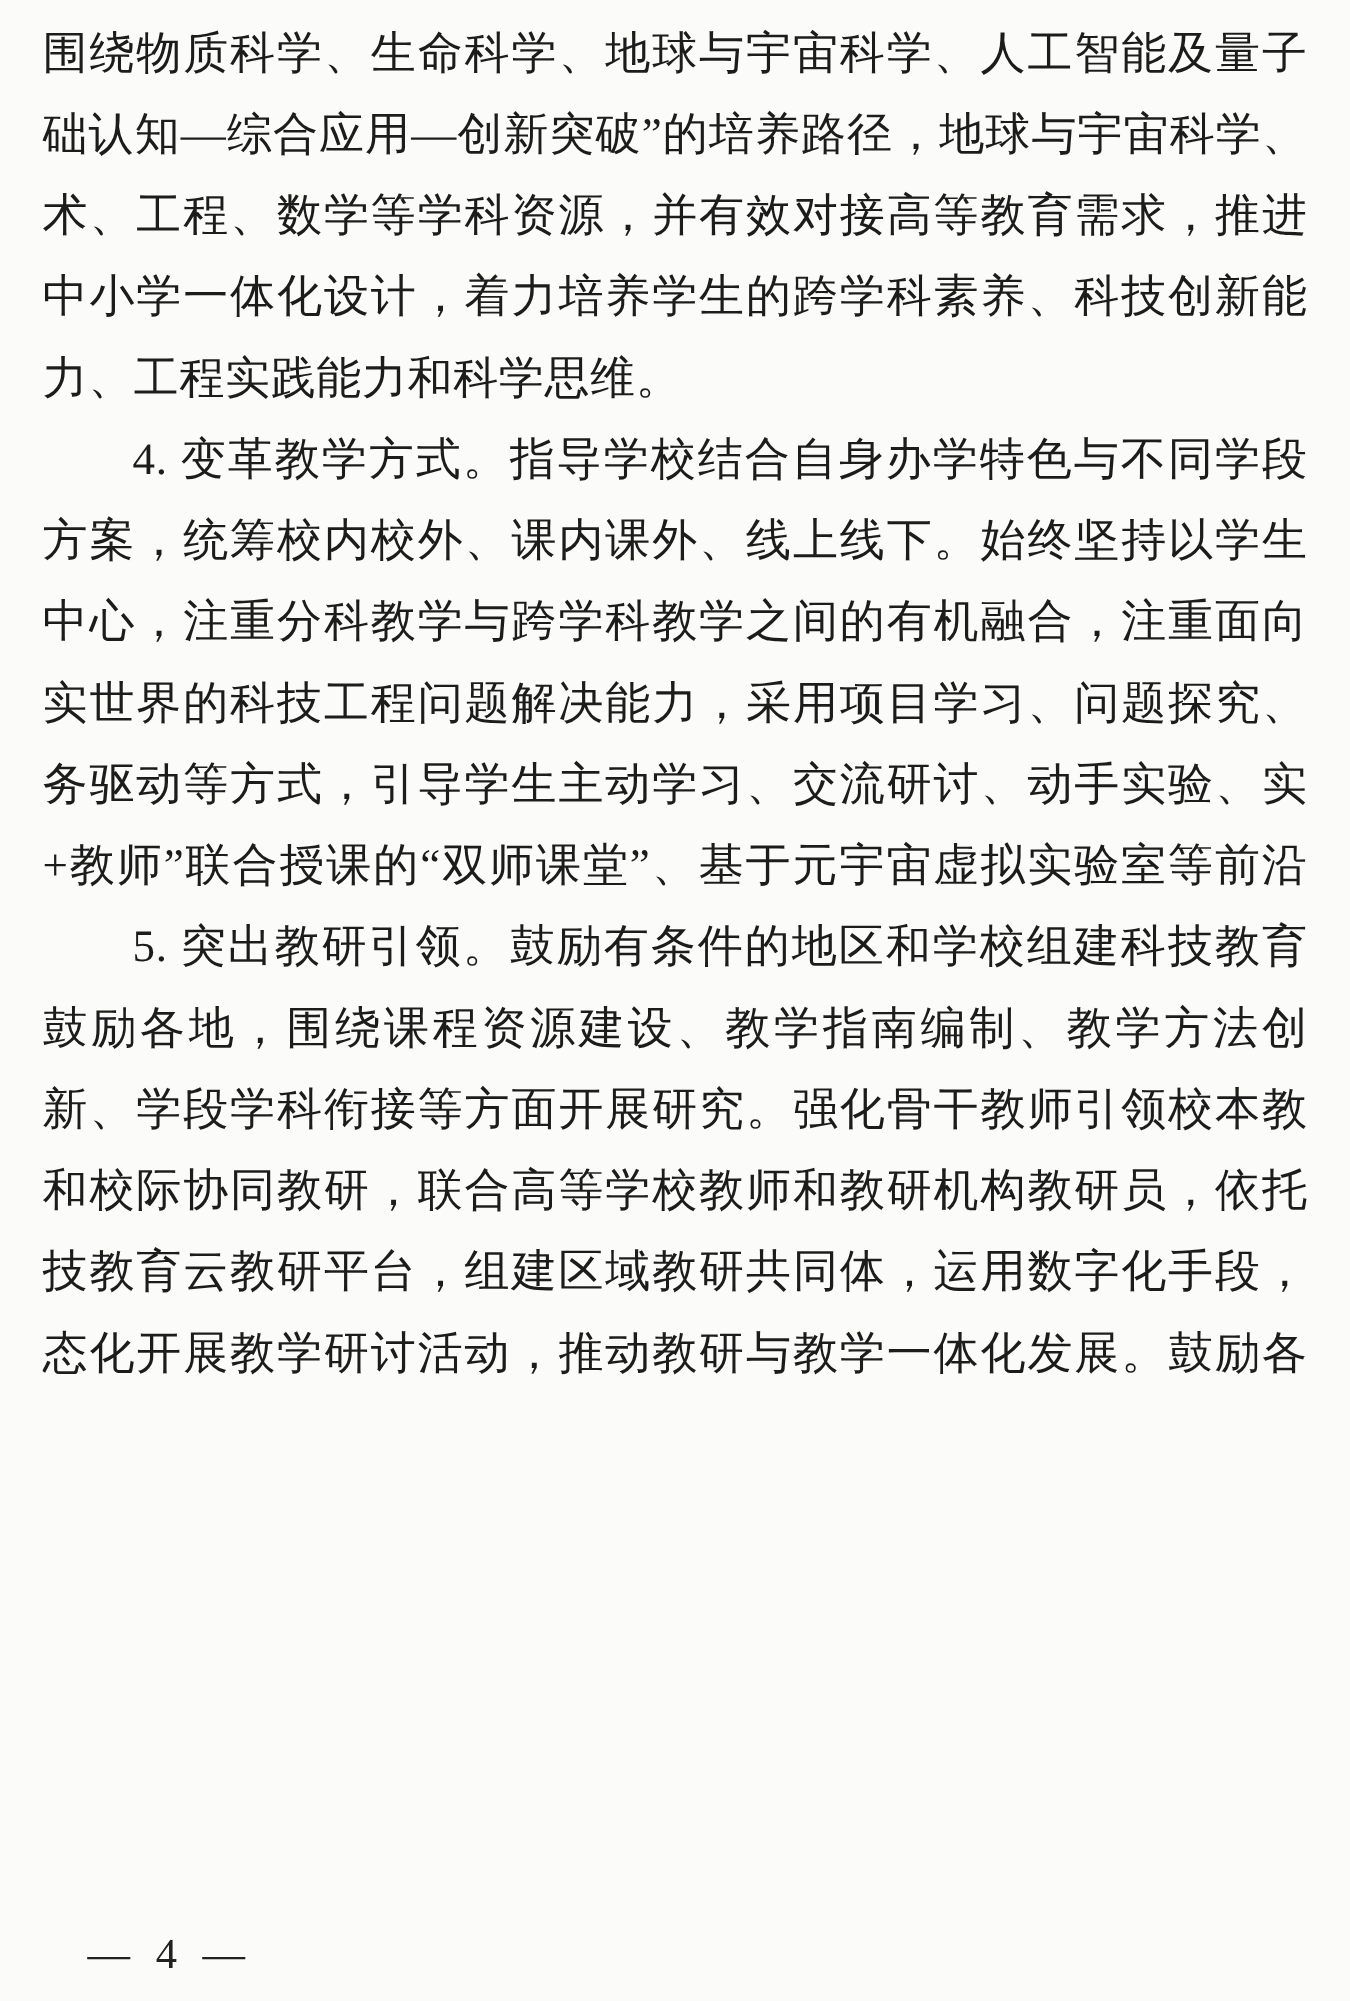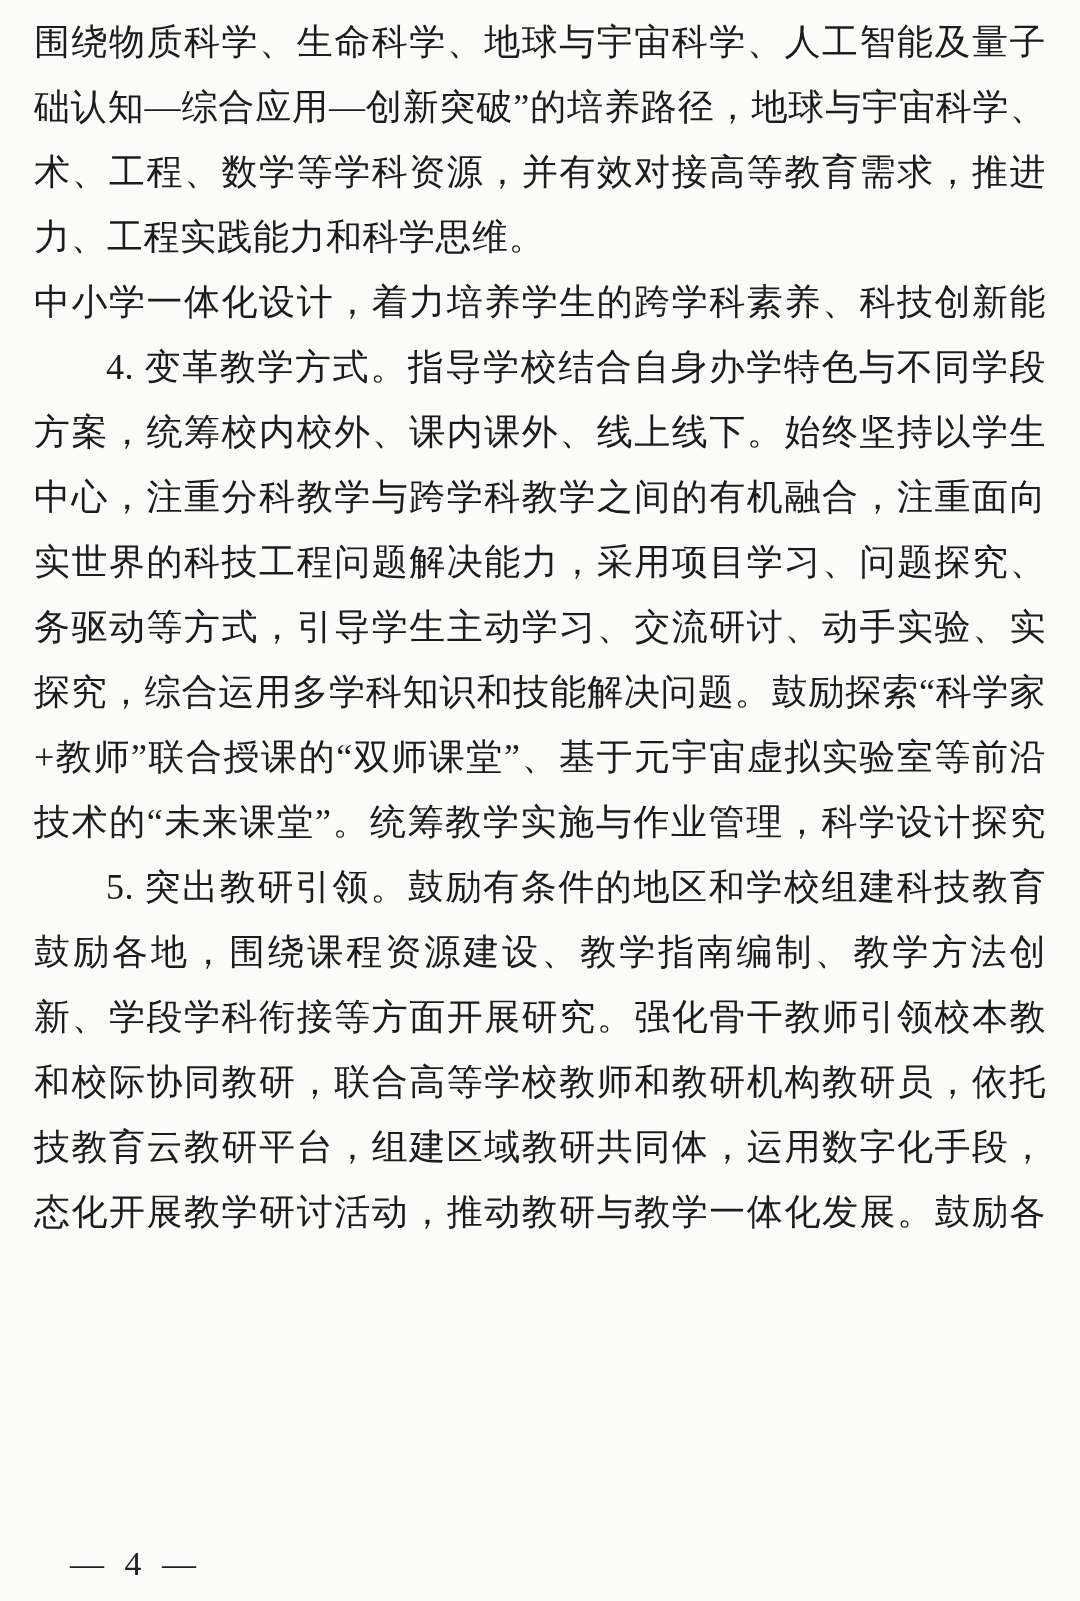--- a/index.html
+++ b/index.html
@@ -51,32 +51,30 @@
   }
 </style>
 </head>
 <body>
 
 <div class="page">
   <div class="doc">
     <div class="line">围绕物质科学、生命科学、地球与宇宙科学、人工智能及量子信</div>
     <div class="line">础认知—综合应用—创新突破”的培养路径，地球与宇宙科学、技</div>
     <div class="line">术、工程、数学等学科资源，并有效对接高等教育需求，推进大</div>
+    <div class="line">中小学一体化设计，着力培养学生的跨学科素养、科技创新能</div>
     <div class="line noj">力、工程实践能力和科学思维。</div>
-    <div class="line">中小学一体化设计，着力培养学生的跨学科素养、科技创新能</div>
     <div class="line indent">
       <span class="lead">4. 变革教学方式。</span><span>指导学校结合自身办学特色与不同学段学</span>
     </div>
     <div class="line">方案，统筹校内校外、课内课外、线上线下。始终坚持以学生为</div>
     <div class="line">中心，注重分科教学与跨学科教学之间的有机融合，注重面向真</div>
     <div class="line">实世界的科技工程问题解决能力，采用项目学习、问题探究、任</div>
     <div class="line">务驱动等方式，引导学生主动学习、交流研讨、动手实验、实践</div>
-    <div class="line">探究，综合运用多学科知识和技能解决问题。鼓励探索“科学家</div>
     <div class="line">+教师”联合授课的“双师课堂”、基于元宇宙虚拟实验室等前沿</div>
-    <div class="line">技术的“未来课堂”。统筹教学实施与作业管理，科学设计探究</div>
     <div class="line indent">
       <span class="lead">5. 突出教研引领。</span><span>鼓励有条件的地区和学校组建科技教育专</span>
     </div>
     <div class="line">鼓励各地，围绕课程资源建设、教学指南编制、教学方法创</div>
     <div class="line">新、学段学科衔接等方面开展研究。强化骨干教师引领校本教研</div>
     <div class="line">和校际协同教研，联合高等学校教师和教研机构教研员，依托科</div>
     <div class="line">技教育云教研平台，组建区域教研共同体，运用数字化手段，常</div>
     <div class="line">态化开展教学研讨活动，推动教研与教学一体化发展。鼓励各地</div>
   </div>
   <div class="footer">— 4 —</div>

